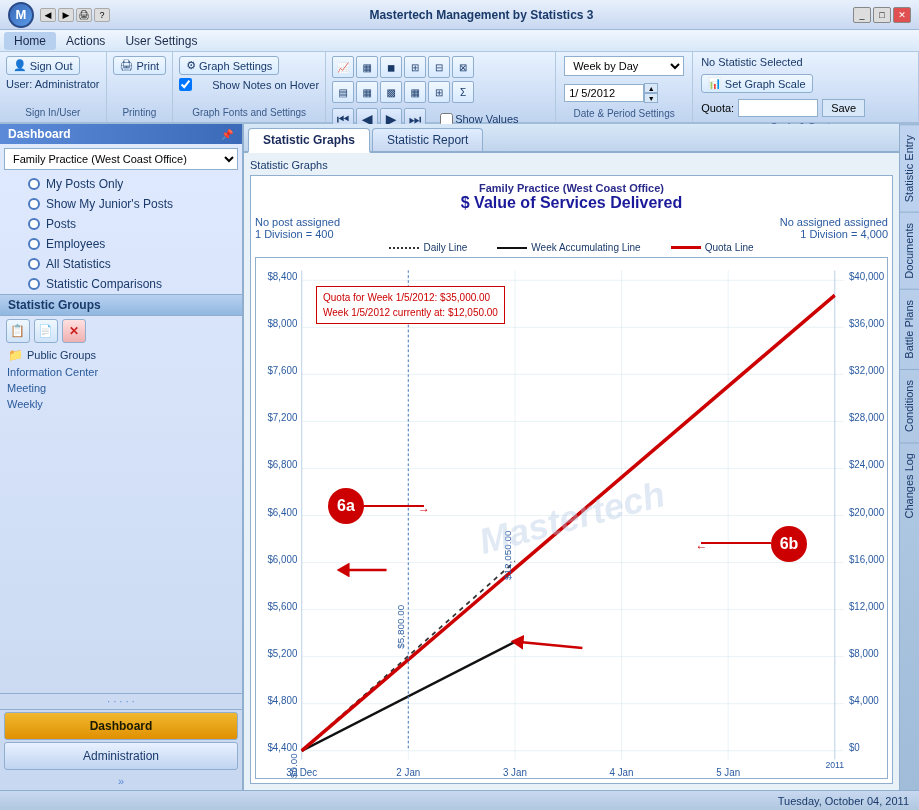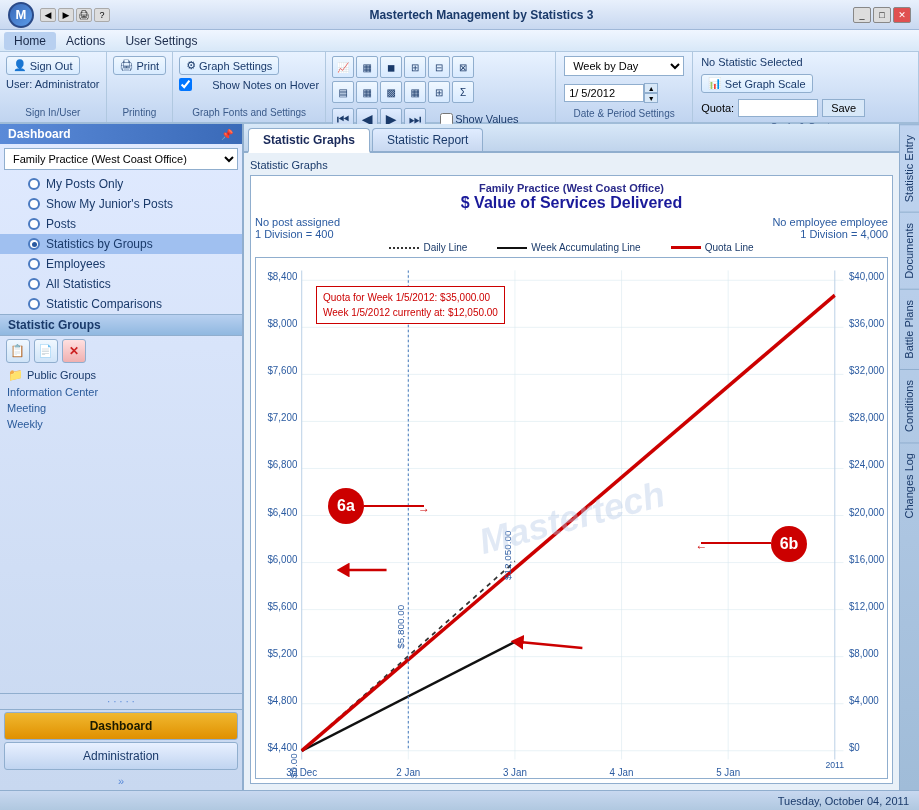--- a/index.html
+++ b/index.html
@@ -525,24 +525,20 @@
       <span>My Posts Only</span>
     </div>
     <div class="nav-item">
       <div class="radio-dot"></div>
       <span>Show My Junior's Posts</span>
     </div>
     <div class="nav-item">
       <div class="radio-dot"></div>
       <span>Posts</span>
     </div>
-    <div class="nav-item active">
-      <div class="radio-dot selected"></div>
-      <span>Statistics by Groups</span>
-    </div>
     <div class="nav-item">
       <div class="radio-dot"></div>
       <span>Employees</span>
     </div>
     <div class="nav-item">
       <div class="radio-dot"></div>
       <span>All Statistics</span>
     </div>
     <div class="nav-item">
       <div class="radio-dot"></div>
@@ -583,21 +579,21 @@
 
       <div style="background:white;border:1px solid #90aece;flex:1;display:flex;flex-direction:column;padding:6px 4px 4px 4px;position:relative;overflow:hidden;">
         <div class="graph-title-row">Family Practice (West Coast Office)</div>
         <div class="graph-subtitle">$ Value of Services Delivered</div>
         <div class="graph-meta">
           <div>
             <div style="color:#2a5aa0;">No post assigned</div>
             <div style="color:#2a5aa0;">1 Division = 400</div>
           </div>
           <div style="text-align:right;">
-            <div style="color:#2a5aa0;">No employee employee</div>
+            <div style="color:#2a5aa0;">No assigned assigned</div>
             <div style="color:#2a5aa0;">1 Division = 4,000</div>
           </div>
         </div>
 
         <div class="graph-legend">
           <div class="legend-item">
             <div class="legend-line-dotted"></div>
             <span>Daily Line</span>
           </div>
           <div class="legend-item">

